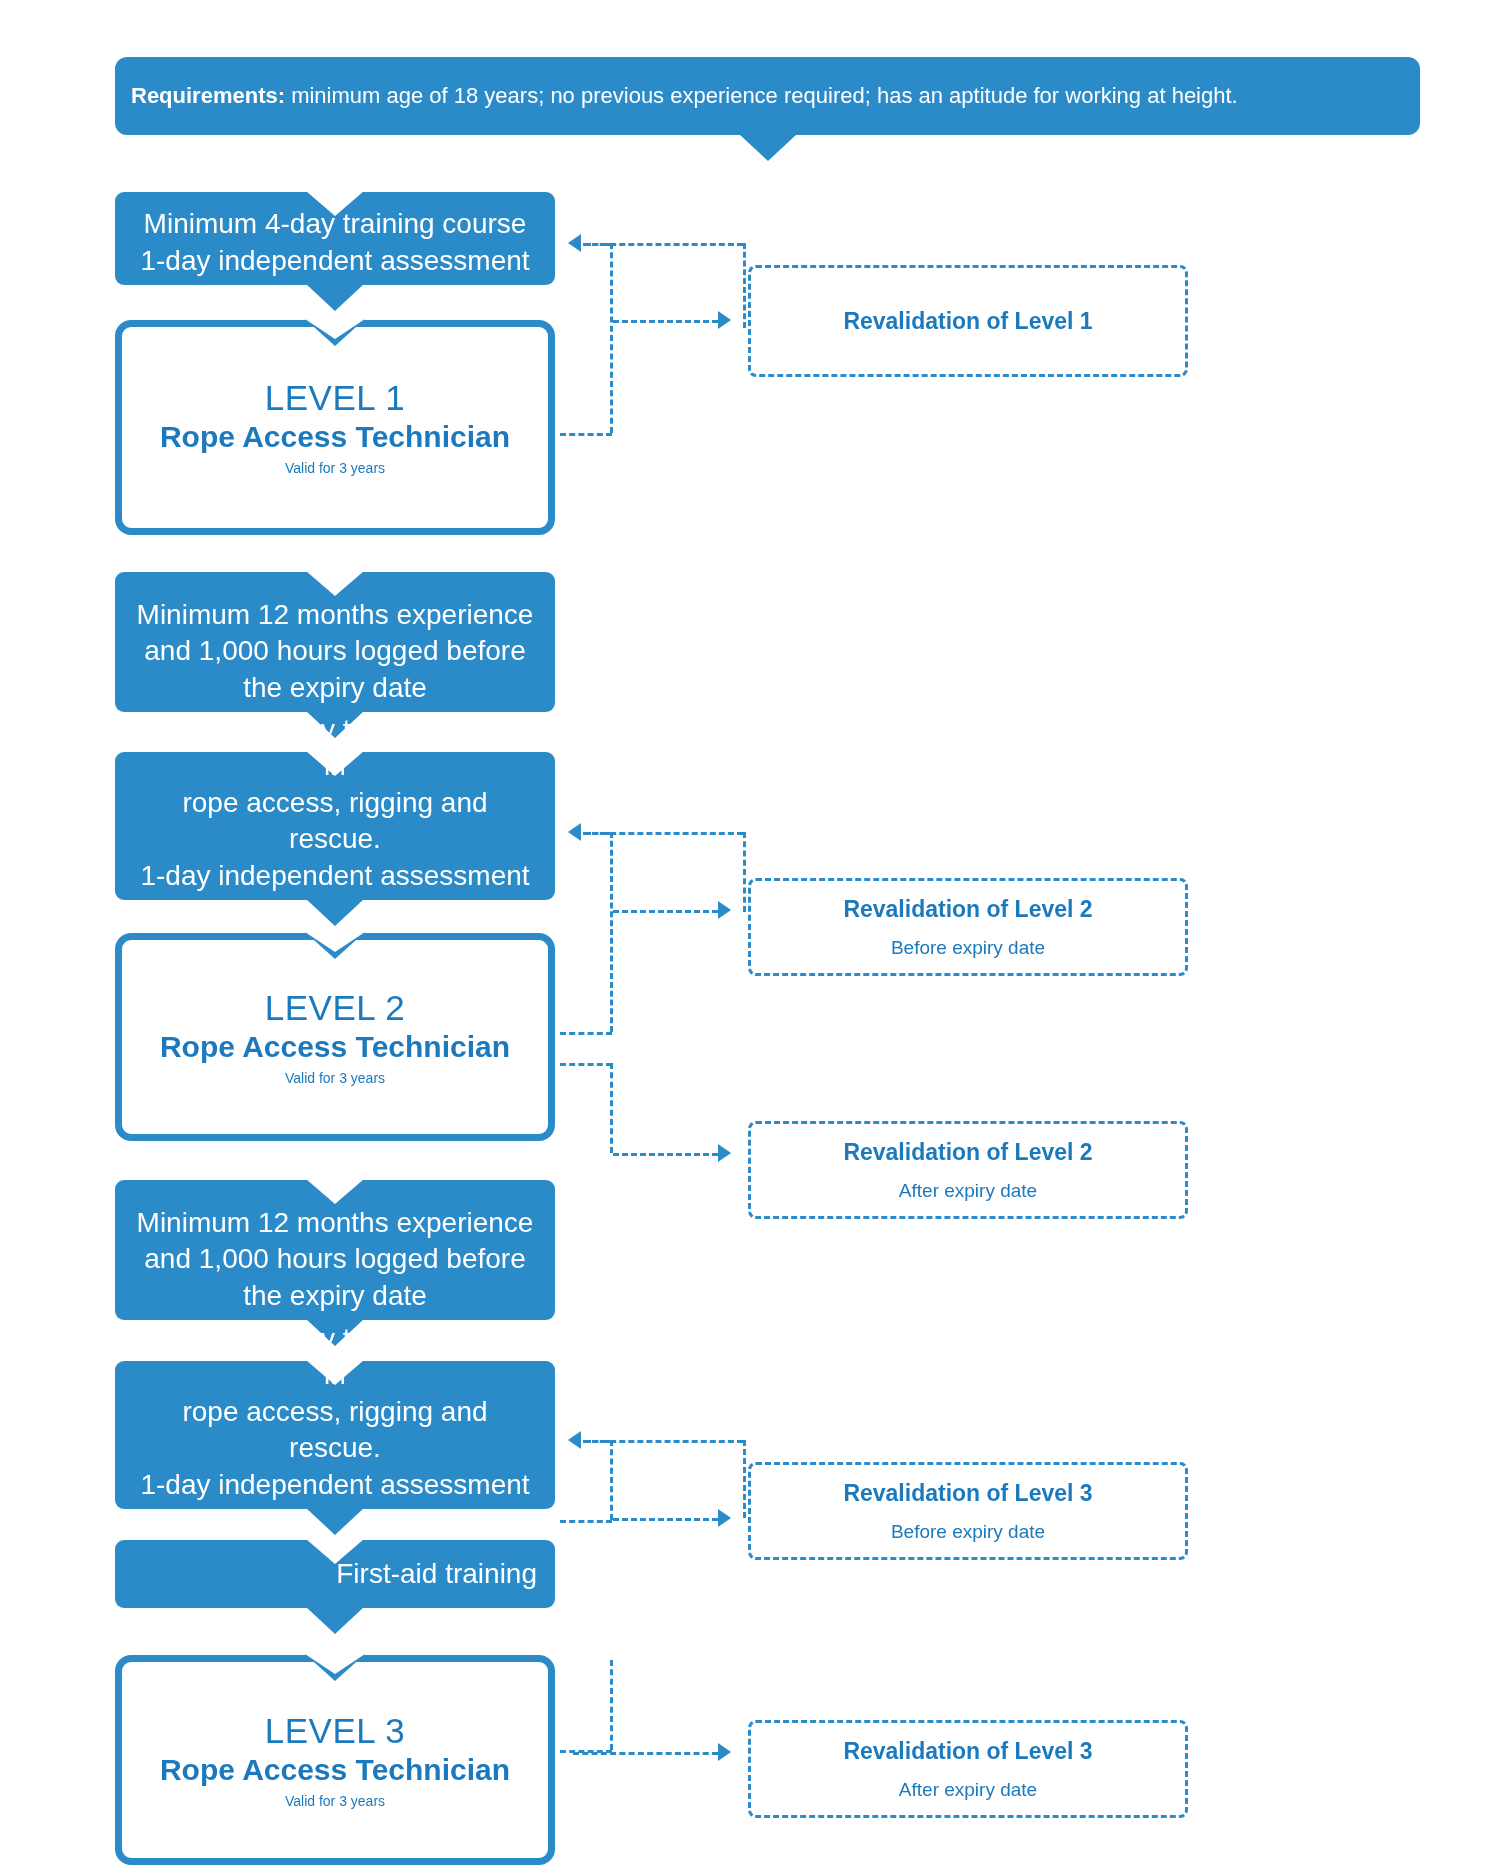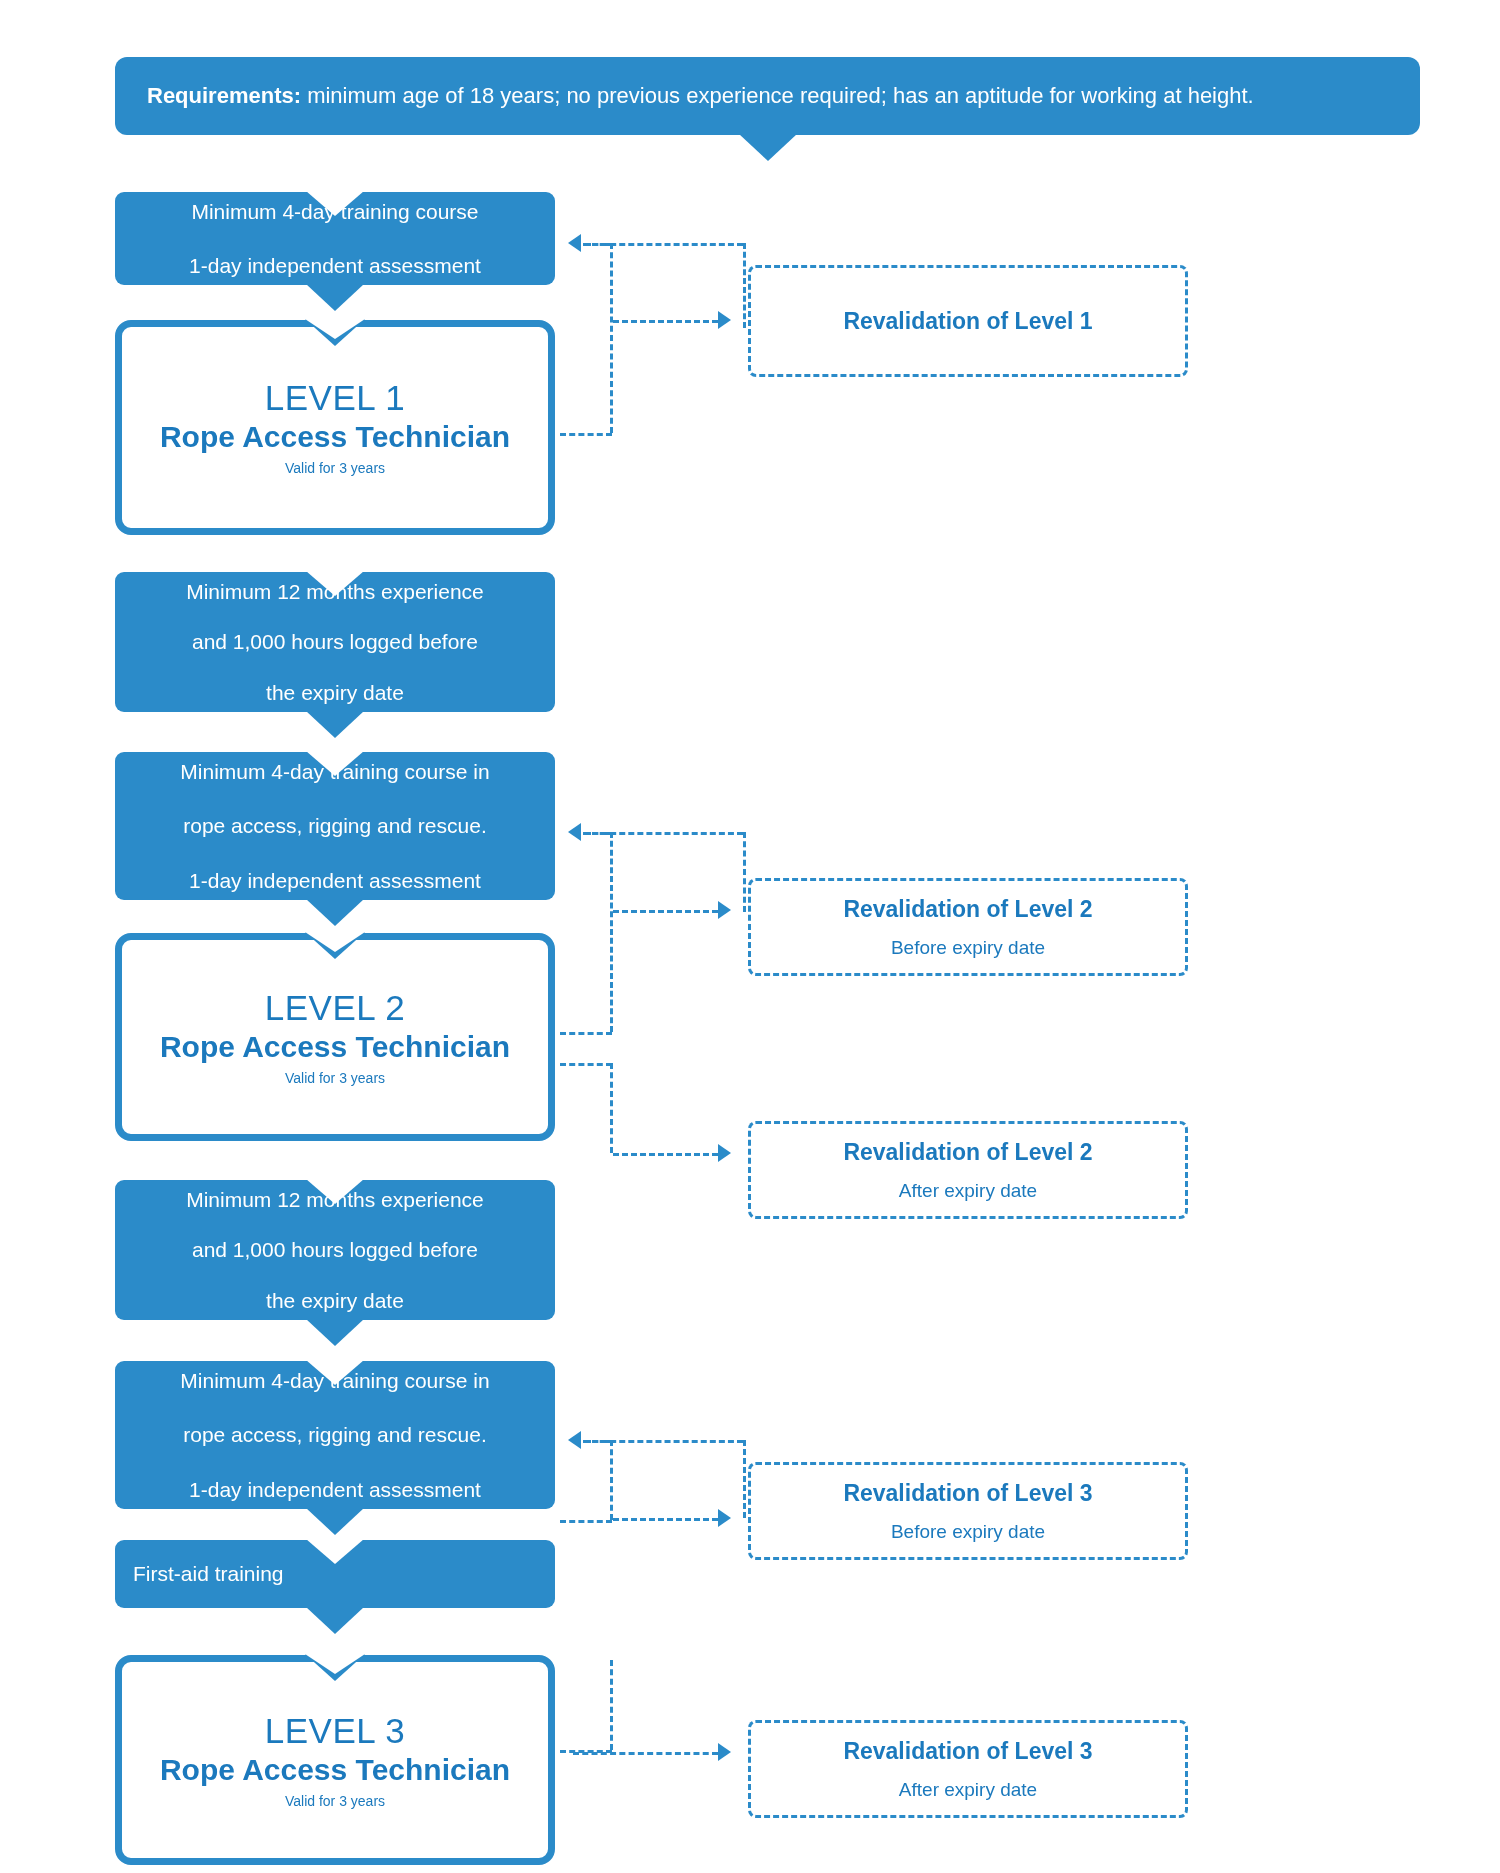--- a/index.html
+++ b/index.html
@@ -17,24 +17,24 @@
     overflow: hidden;
   }
 
   
   .fbox {
     position: absolute;
     background: #2B8BC9;
     color: #ffffff;
     display: flex;
     align-items: center;
-    justify-content: space-between;
+    justify-content: flex-end;
     text-align: center;
     line-height: 1.30;
-    font-size: 21px;
+    font-size: 28px;
     padding: 6px 18px;
     border-radius: 9px;
   }
   .fbox.wide { border-radius: 12px; }
   
   .fbox .tail {
     position: absolute;
     left: 50%;
     bottom: -26px;
     transform: translateX(-50%);
@@ -157,21 +157,21 @@
     border-top: 9px solid transparent;
     border-bottom: 9px solid transparent;
     border-right: 13px solid #2B8BC9;
   }
 </style>
 </head>
 <body>
 
 <div id="stage">
 
-  <div class="fbox wide" style="left:115px; top:57px; width:1305px; height:78px; font-size:22px; justify-content:flex-start; padding-left:32px;">
+  <div class="fbox wide" style="left:115px; top:57px; width:1305px; height:78px; font-size:22px; justify-content:flex-start; padding-left:16px;">
     <span style="text-align:left;">
       <span class="req-lead">Requirements:</span><span> minimum age of 18 years; no previous experience required; has an aptitude for working at height.</span>
     </span>
     <span class="tail"></span>
   </div>
 
   <div class="fbox" style="left:115px; top:192px; width:440px; height:93px; flex-direction:column;">
     <span class="notch"></span>
     <div>Minimum 4-day training course</div>
     <div>1-day independent assessment</div>

